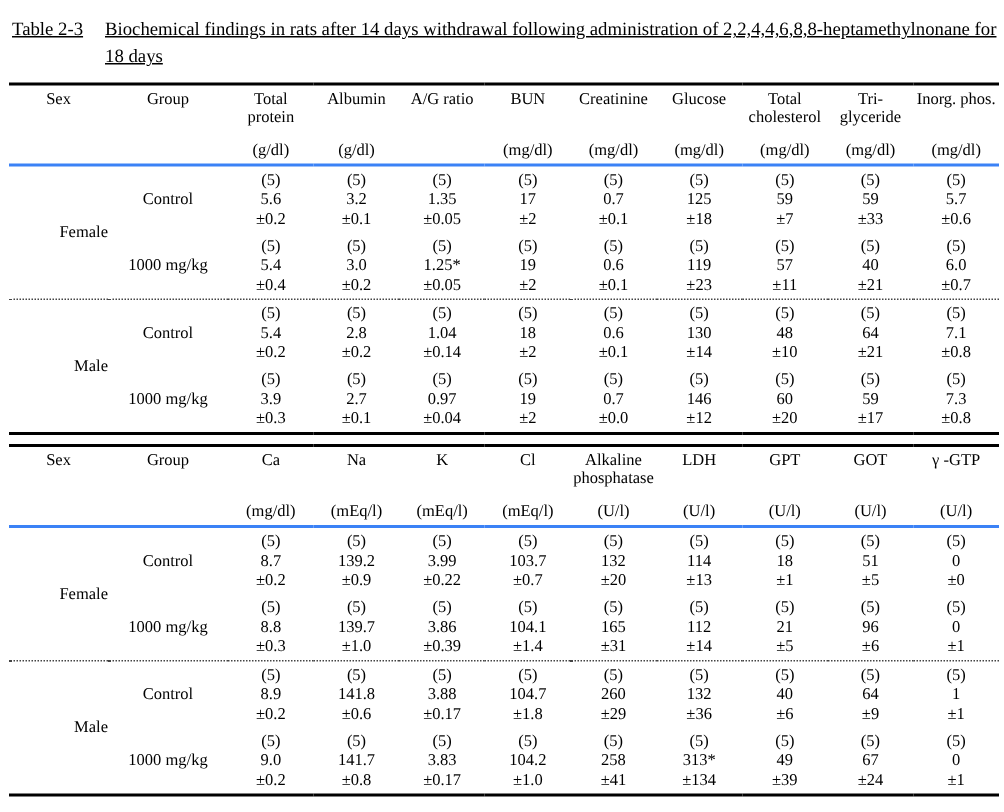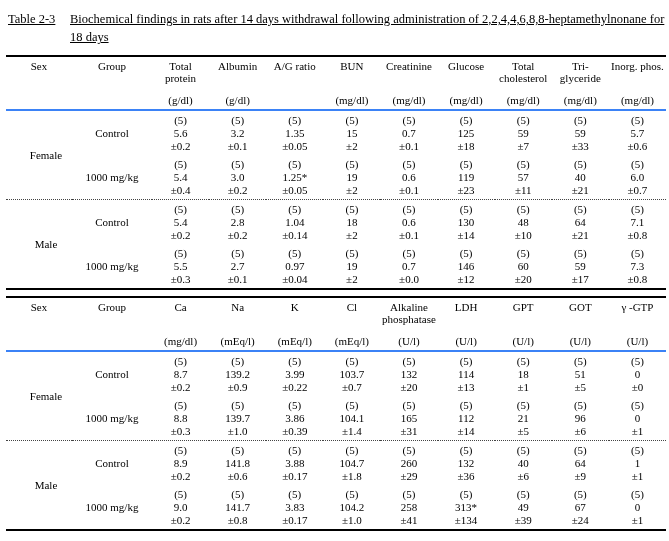--- a/index.html
+++ b/index.html
@@ -31,21 +31,21 @@
     padding:3px 0 3px; line-height:12px;
   }
   .hwrap.nounit { justify-content:flex-start; }
   .hname { max-width:56px; }
   .hunit { white-space:nowrap; }
 
   tbody td { height:42px; vertical-align:middle; }
   td.cell { padding:1px 0; }
   .cell .n, .cell .val, .cell .sd { line-height:12.8px; }
   tr.dashed td { border-top:1px dotted #444; }
-  td.sex { text-align:center; padding-left:14px; }
+  td.sex { text-align:right; padding-left:14px; }
 </style>
 </head>
 <body>
 
 <div class="page">
 
   <div class="title">
     <span class="title-label">Table 2-3</span>
     <span class="title-text">
       <span>Biochemical findings in rats after 14 days withdrawal following administration of 2,2,4,4,6,8,8-heptamethylnonane for</span><br>
@@ -148,21 +148,21 @@
             <div class="val">3.2</div>
             <div class="sd">±0.1</div>
           </td>
           <td class="cell">
             <div class="n">(5)</div>
             <div class="val">1.35</div>
             <div class="sd">±0.05</div>
           </td>
           <td class="cell">
             <div class="n">(5)</div>
-            <div class="val">15</div>
+            <div class="val">17</div>
             <div class="sd">±2</div>
           </td>
           <td class="cell">
             <div class="n">(5)</div>
             <div class="val">0.7</div>
             <div class="sd">±0.1</div>
           </td>
           <td class="cell">
             <div class="n">(5)</div>
             <div class="val">125</div>
@@ -278,21 +278,21 @@
           <td class="cell">
             <div class="n">(5)</div>
             <div class="val">7.1</div>
             <div class="sd">±0.8</div>
           </td>
         </tr>
         <tr>
           <td class="group">1000 mg/kg</td>
           <td class="cell">
             <div class="n">(5)</div>
-            <div class="val">5.5</div>
+            <div class="val">3.9</div>
             <div class="sd">±0.3</div>
           </td>
           <td class="cell">
             <div class="n">(5)</div>
             <div class="val">2.7</div>
             <div class="sd">±0.1</div>
           </td>
           <td class="cell">
             <div class="n">(5)</div>
             <div class="val">0.97</div>

